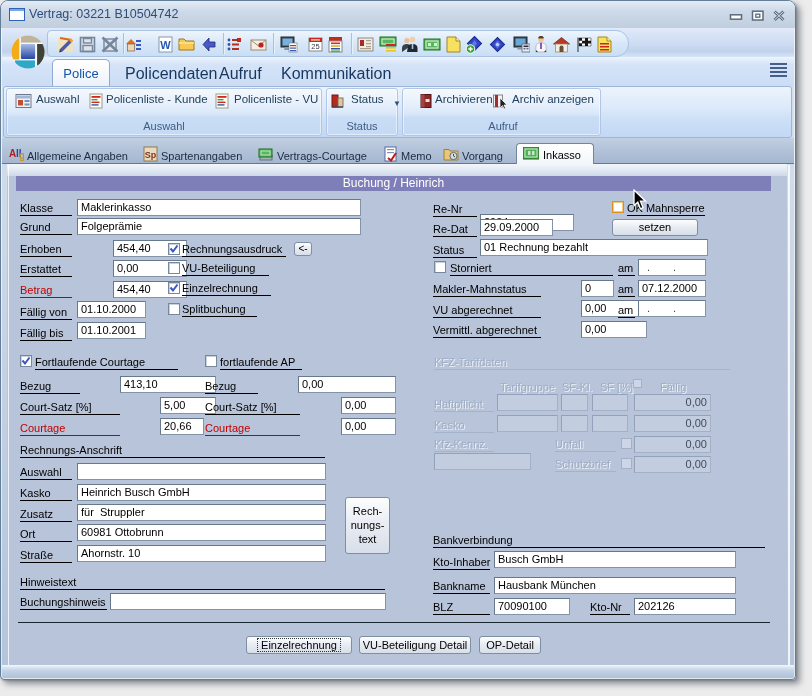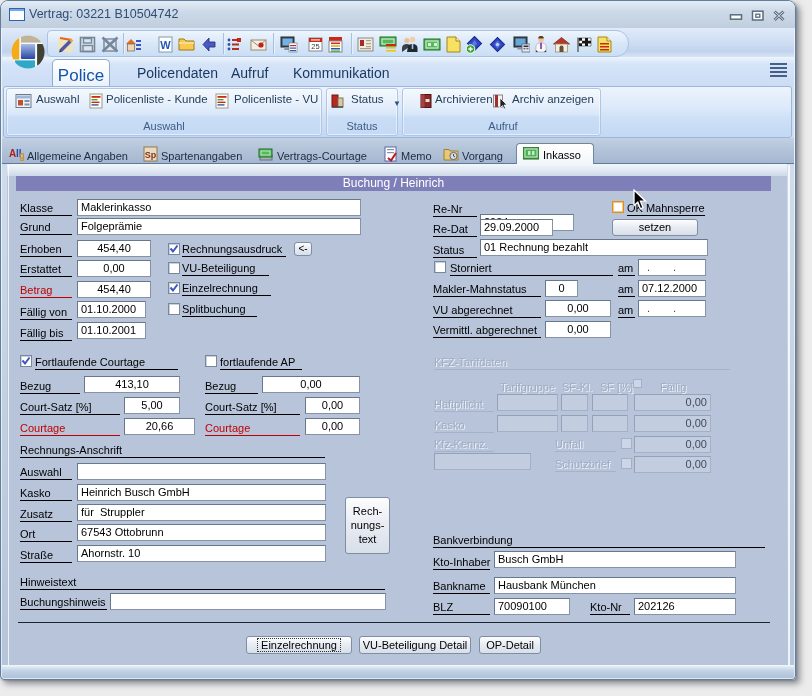--- a/index.html
+++ b/index.html
@@ -25,22 +25,22 @@
 #iconband { position:absolute; left:47px; top:30px; width:582px; height:27px;
   background:linear-gradient(180deg,#eef5fd 0%,#d8e7f8 50%,#cadef4 100%);
   border:1px solid #a9c3e4; border-radius:4px 13px 13px 4px; }
 .tsep { position:absolute; top:33px; width:1px; height:21px; background:#aabfdc;
   box-shadow:1px 0 0 #e8f1fa; }
 .ticon { position:absolute; top:36px; }
 
 #tab1-active { position:absolute; left:52px; top:59px; width:58px; height:27px;
   background:linear-gradient(180deg,#ffffff 0%,#f4f8fc 60%,#e9f1f9 100%);
   border:1px solid #8fabcf; border-bottom:none; border-radius:5px 5px 0 0;
-  font-size:17px; color:#1553a8; text-align:center; padding-top:6px; }
-.tab1 { position:absolute; top:65px; font-size:14px; color:#17375f;margin-left:12px; }
+  font-size:13px; color:#1553a8; text-align:center; padding-top:6px; }
+.tab1 { position:absolute; top:65px; font-size:16px; color:#17375f; }
 #hamburger { position:absolute; left:770px; top:63px; }
 #hamburger div { width:17px; height:2px; background:#46608a; margin-bottom:2px; }
 
 #ribbon { position:absolute; left:3px; top:86px; width:789px; height:52px;
   border:1px solid #9cb6da; border-radius:3px;
   background:linear-gradient(180deg,#ecf3fc 0%,#ddeafa 40%,#cbdff7 68%,#c3d8f4 100%); }
 .rgroup { position:absolute; top:88px; height:48px; border:1px solid #b0c6e4;
   border-radius:3px; box-shadow:inset 0 0 0 1px rgba(255,255,255,.5);
   background:linear-gradient(180deg,rgba(255,255,255,.45) 0%,rgba(230,240,252,.2) 55%,rgba(190,212,240,.35) 62%,rgba(200,220,244,.25) 100%); }
 .rbtn { position:absolute; top:93px; font-size:11.5px; color:#24415c; white-space:nowrap; }
@@ -65,21 +65,21 @@
 
 #botframe { position:absolute; left:2px; top:665px; width:792px; height:13px;
   background:linear-gradient(180deg,#f4f8fc 0%,#dce6f2 18%,#c2d1e4 45%,#b0c2d9 100%); border-radius:0 0 3px 3px; }
 
 .lbl { position:absolute; font-size:11px; line-height:13px; color:#000;
   border-bottom:1px solid #000; height:14px; white-space:nowrap; }
 .red { color:#c00000; border-bottom-color:#c00000; }
 .inp { position:absolute; height:17px; background:#fff; border:1px solid #8494a6;
   border-top-color:#67788c; border-left-color:#67788c; font-size:11px; line-height:15px;
   padding:0 3px; color:#000; white-space:nowrap; overflow:hidden; }
-.num { text-align:center; }
+.num { text-align:left;margin-left:36px; }
 .cb { position:absolute; width:12px; height:12px; background:#fff; border:1px solid #78889c;
   box-shadow:inset 1px 1px 0 #c8d0da; }
 .cb svg { display:block; margin:0 auto; }
 .dlbl { position:absolute; font-size:11px; line-height:13px; color:#9fadc4;
   border-bottom:1px solid #a5b3c9; height:14px; white-space:nowrap;
   text-shadow:1px 1px 0 rgba(240,245,250,.9); }
 .dtext { position:absolute; font-size:11px; color:#9fadc4; white-space:nowrap;
   text-shadow:1px 1px 0 rgba(240,245,250,.9); }
 .dinp { position:absolute; height:17px; background:#c2cde0; border:1px solid #a3b0c6;
   border-top-color:#93a2ba; border-left-color:#93a2ba; font-size:11px; line-height:15px;
@@ -454,21 +454,21 @@
       <svg width="10" height="10" viewBox="0 0 10 10">
         <path d="M1.5 4.5 L4 7.5 L8.5 1.5" stroke="#3a55c8" stroke-width="2" fill="none"></path>
       </svg>
     </div>
 <div class="lbl" style="left:35px;top:356px;width:143px">Fortlaufende Courtage</div>
 <div class="lbl" style="left:20px;top:380px;width:60px">Bezug</div>
 <div class="inp num" style="left:84px;top:376px;width:96px">413,10</div>
 <div class="lbl" style="left:20px;top:401px;width:100px">Court-Satz [%]</div>
 <div class="inp num" style="left:124px;top:397px;width:56px">5,00</div>
 <div class="lbl red" style="left:20px;top:422px;width:100px">Courtage</div>
-<div class="inp num" style="left:124px;top:418px;width:71px">20,66</div>
+<div class="inp num" style="left:124px;top:418px;width:44px">20,66</div>
 
 <div class="cb" style="left:205px;top:355px"></div>
 <div class="lbl" style="left:220px;top:356px;width:82px">fortlaufende AP</div>
 <div class="lbl" style="left:205px;top:380px;width:53px">Bezug</div>
 <div class="inp num" style="left:262px;top:376px;width:98px">0,00</div>
 <div class="lbl" style="left:205px;top:401px;width:95px">Court-Satz [%]</div>
 <div class="inp num" style="left:305px;top:397px;width:55px">0,00</div>
 <div class="lbl red" style="left:205px;top:422px;width:95px">Courtage</div>
 <div class="inp num" style="left:305px;top:418px;width:55px">0,00</div>
 
@@ -498,21 +498,21 @@
 <div class="dinp dnum" style="left:634px;top:456px;width:77px">0,00</div>
 
 <div class="lbl" style="left:20px;top:444px;width:305px">Rechnungs-Anschrift</div>
 <div class="lbl" style="left:20px;top:466px;width:52px">Auswahl</div>
 <div class="inp" style="left:77px;top:463px;width:249px"></div>
 <div class="lbl" style="left:20px;top:487px;width:52px">Kasko</div>
 <div class="inp" style="left:77px;top:484px;width:249px">Heinrich Busch GmbH</div>
 <div class="lbl" style="left:20px;top:508px;width:52px">Zusatz</div>
 <div class="inp" style="left:77px;top:504px;width:249px">für&nbsp; Struppler</div>
 <div class="lbl" style="left:20px;top:528px;width:52px">Ort</div>
-<div class="inp" style="left:77px;top:524px;width:249px">67543 Ottobrunn</div>
+<div class="inp" style="left:77px;top:524px;width:249px">60981 Ottobrunn</div>
 <div class="lbl" style="left:20px;top:549px;width:52px">Straße</div>
 <div class="inp" style="left:77px;top:545px;width:249px">Ahornstr. 10</div>
 <div class="btn" style="left:345px;top:497px;width:45px;height:57px;line-height:14px;padding-top:6px">Rech-<br>nungs-<br>text</div>
 
 <div class="lbl" style="left:20px;top:576px;width:365px">Hinweistext</div>
 <div class="lbl" style="left:20px;top:596px;width:87px">Buchungshinweis</div>
 <div class="inp" style="left:110px;top:593px;width:276px"></div>
 
 <div class="lbl" style="left:433px;top:534px;width:332px">Bankverbindung</div>
 <div class="lbl" style="left:433px;top:556px;width:57px">Kto-Inhaber</div>

